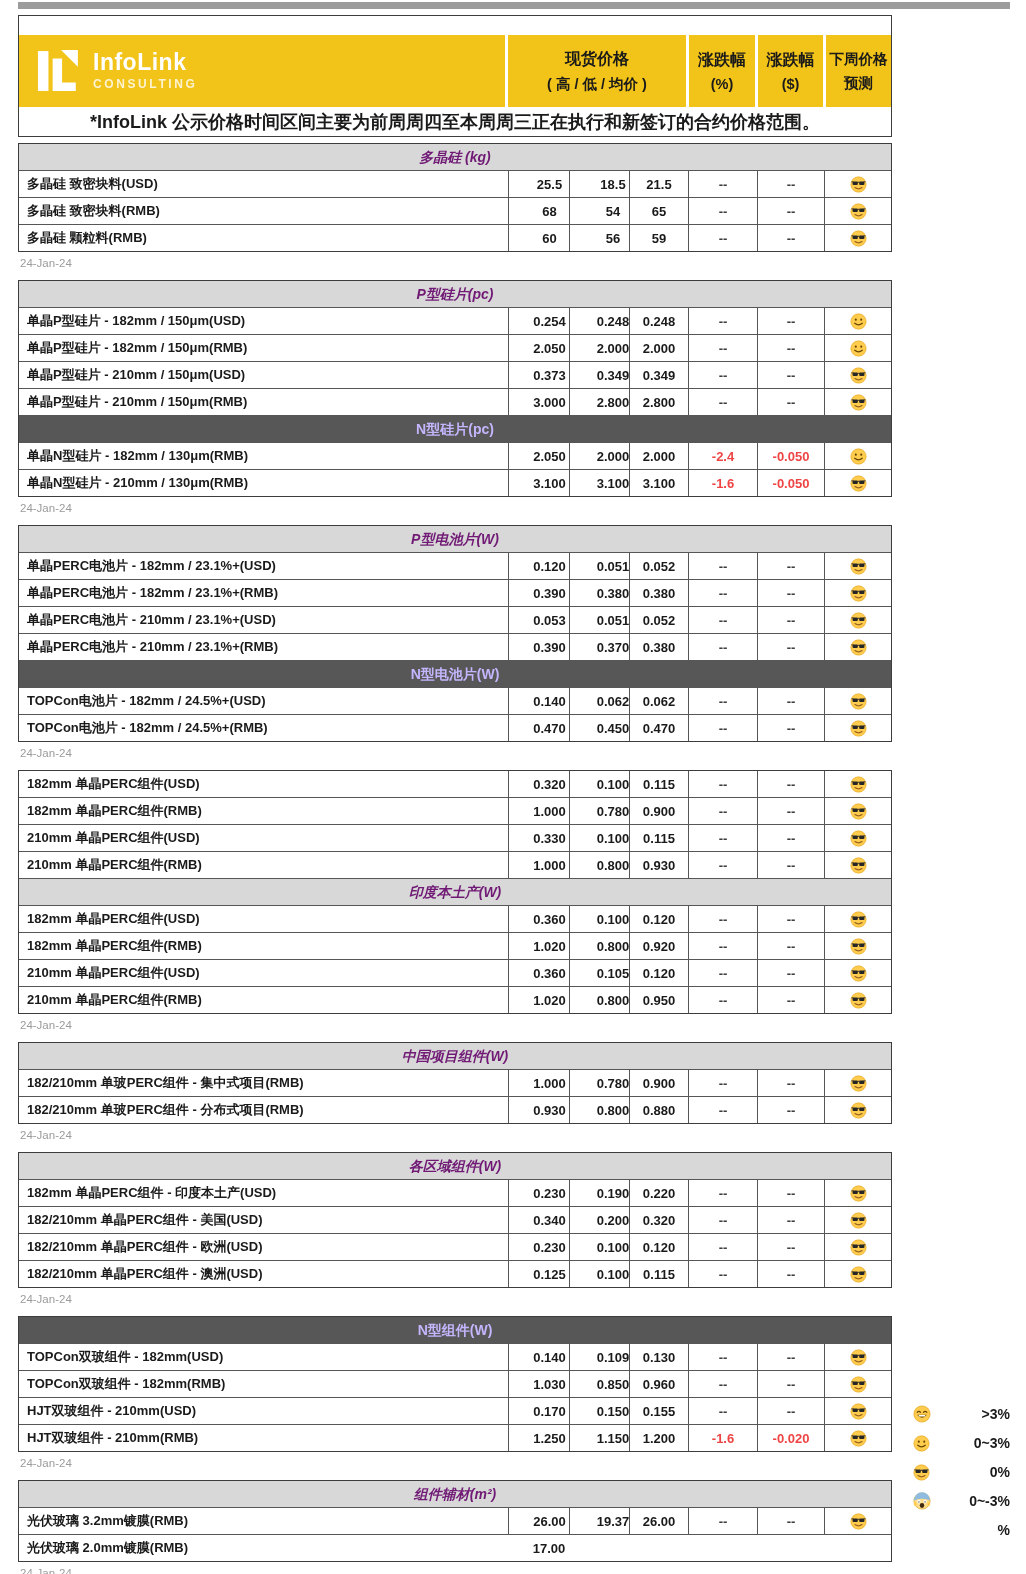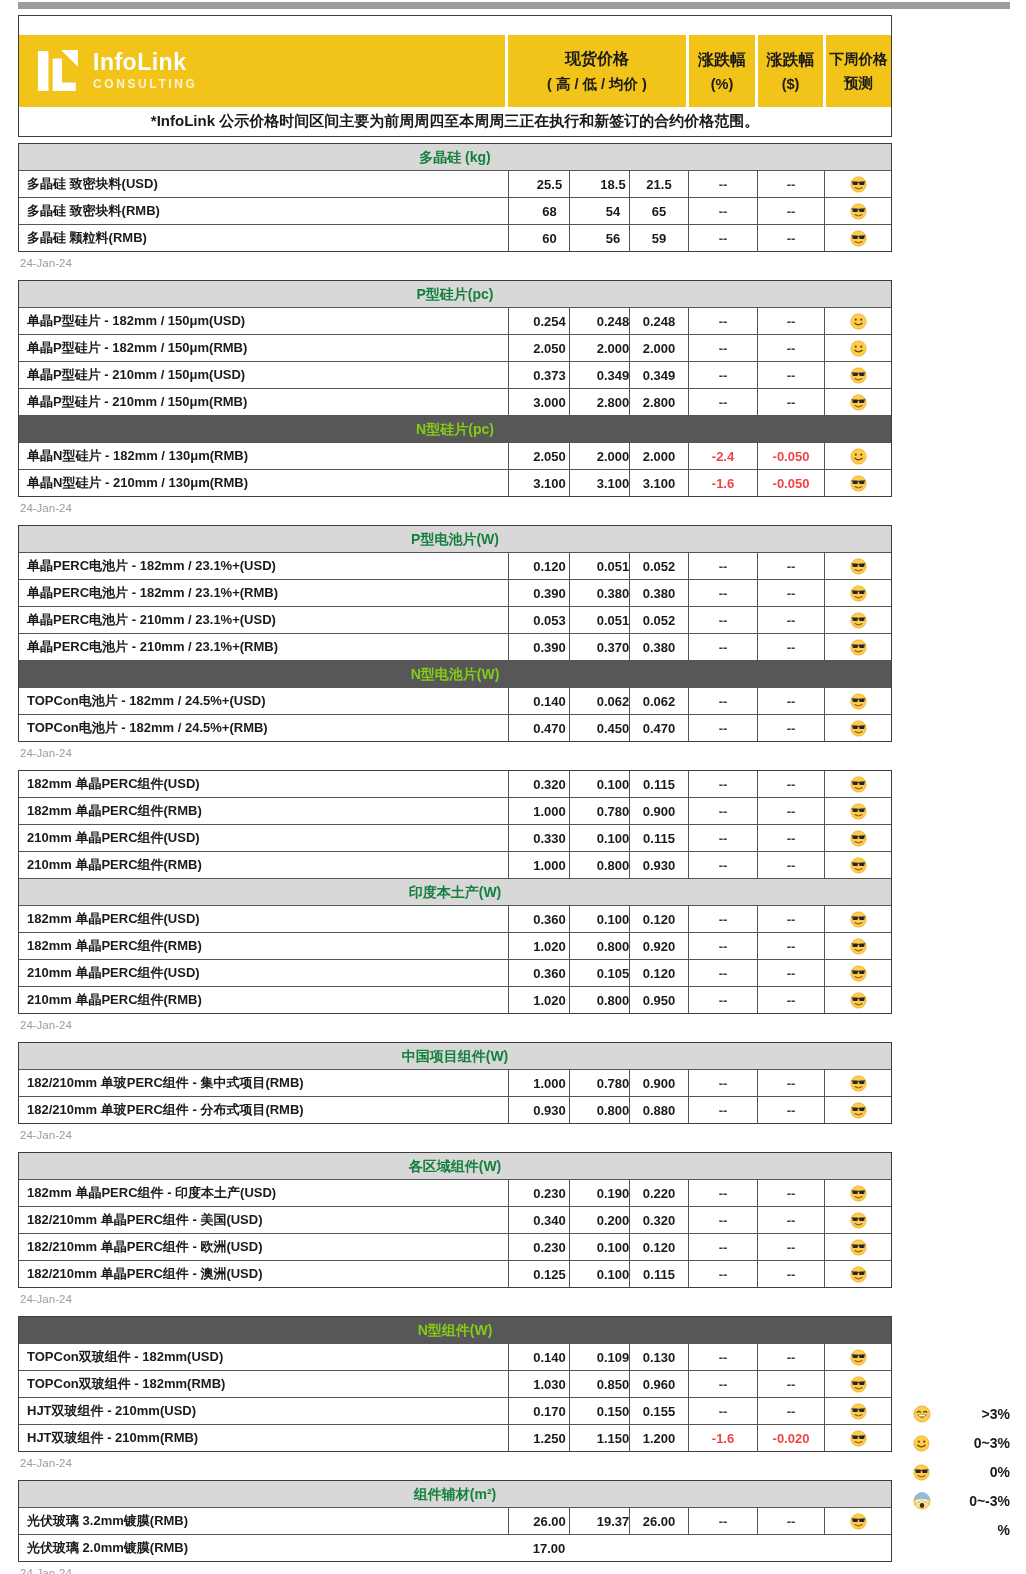--- a/index.html
+++ b/index.html
@@ -15,27 +15,27 @@
   .hcell .l1{font-size:16px;}
   .hcell .l2{font-size:14.5px;}
   .logo-cell{width:486px;flex-direction:row;justify-content:flex-start;gap:9px;padding-left:17px;box-sizing:border-box;}
   .spot-cell{width:178px;}
   .pct-cell{width:66px;}
   .usd-cell{width:65px;}
   .fc-cell{flex:1;}
   .logo-text .nm{color:#fff;font-size:23px;font-weight:bold;letter-spacing:.5px;line-height:1;}
   .logo-text .sub{color:rgba(255,255,255,.8);font-size:12px;letter-spacing:2.6px;margin-top:3px;font-weight:bold;}
   .note{height:29px;display:flex;align-items:center;justify-content:center;
-        font-size:15px;font-weight:bold;background:#fff;}
+        font-size:18px;font-weight:bold;background:#fff;}
   
   .block{border:1px solid #3d3d3d;}
   .block > div + div{border-top:1px solid #565656;}
   .sec{height:26px;line-height:26px;text-align:center;font-weight:bold;font-size:14px;}
-  .sec.light{background:#d8d8d8;color:#15803d;}
-  .sec.dark{background:#575757;color:#84cc16;}
+  .sec.light{background:#d8d8d8;color:#701a75;font-style:italic;}
+  .sec.dark{background:#575757;color:#c4b5fd;}
   .row{display:flex;height:26px;background:#fff;}
   .cell{display:flex;align-items:center;justify-content:center;font-size:13px;
         font-weight:bold;box-sizing:border-box;}
   .row .cell + .cell{border-left:1px solid #565656;}
   .c-name{width:489px;justify-content:flex-start;padding-left:8px;}
   .c-high{width:61px;padding-left:21px;} .c-low{width:60px;padding-left:27px;} .c-avg{width:59px;}
   .c-pct{width:69px;color:#3c3c3c;} .c-usd{width:67px;color:#3c3c3c;}
   .c-fc{flex:1;}
   .neg{color:#ef4444;}
   .row.erased .cell + .cell{border-left:none;}

